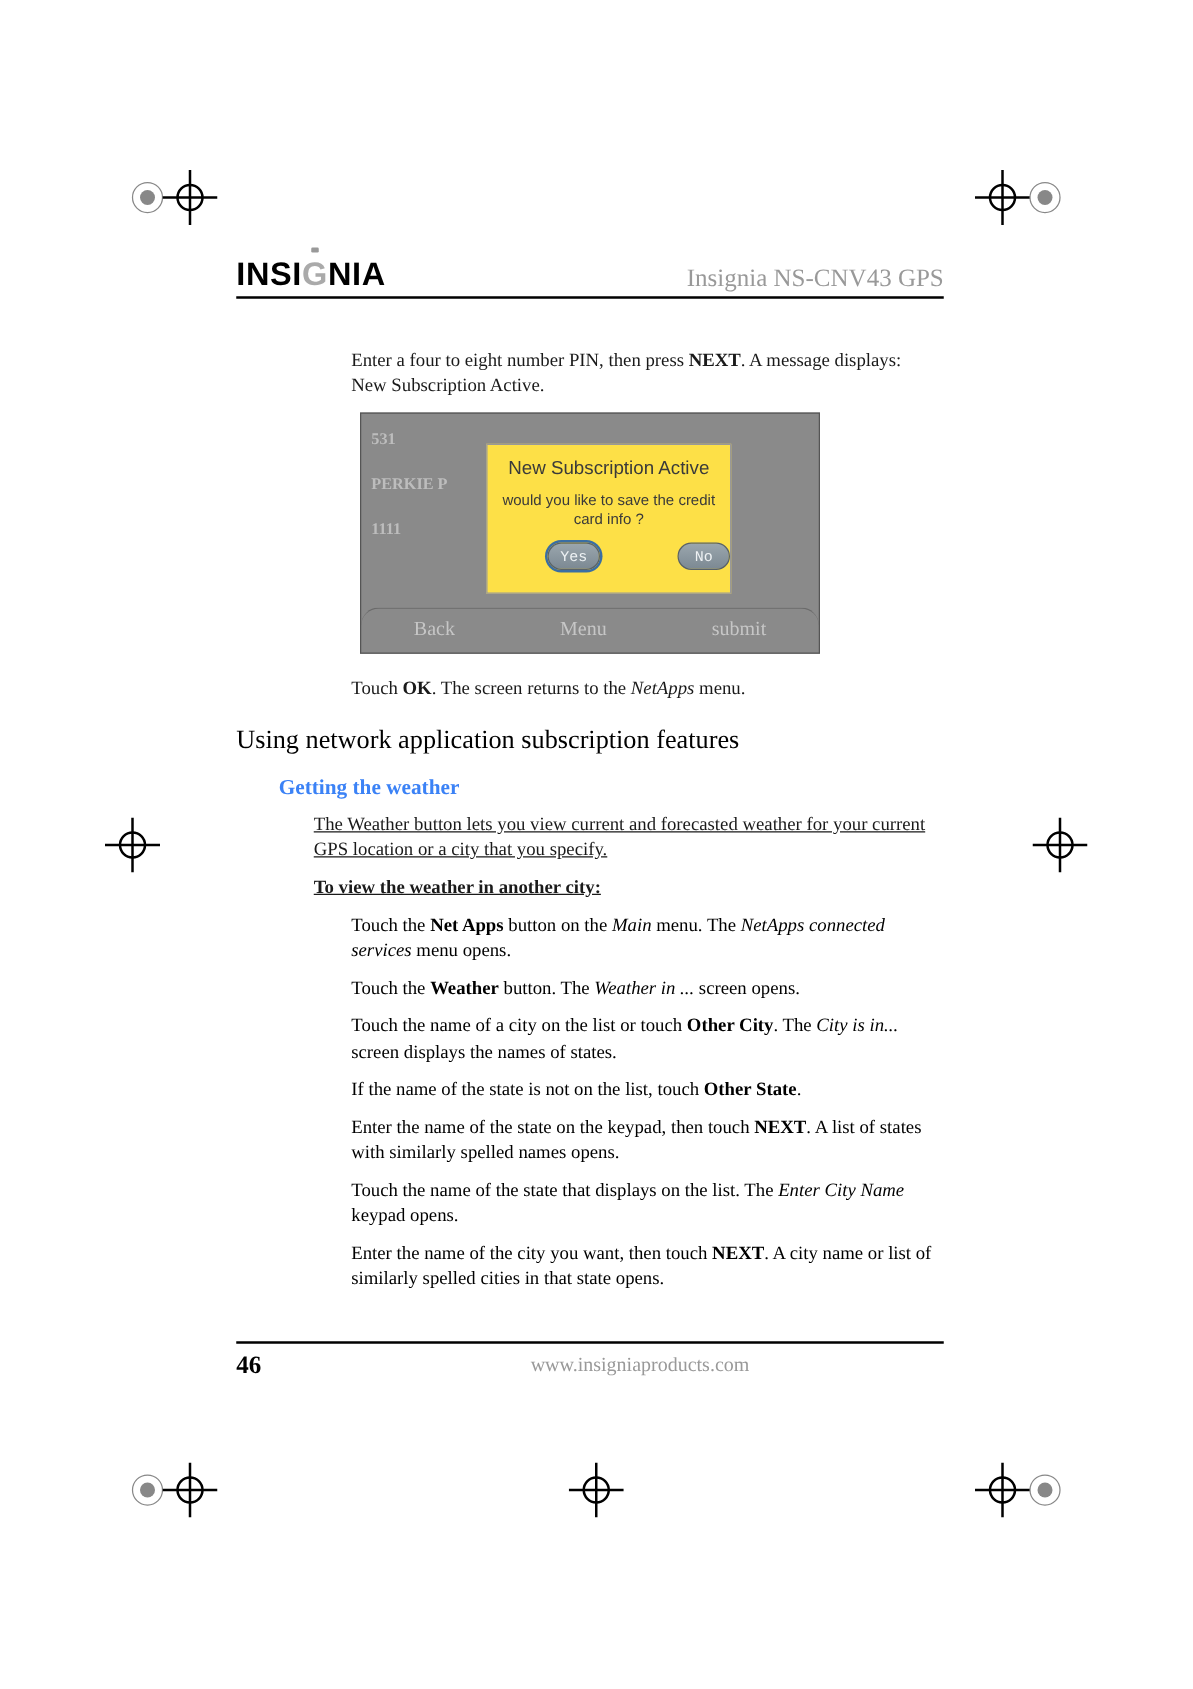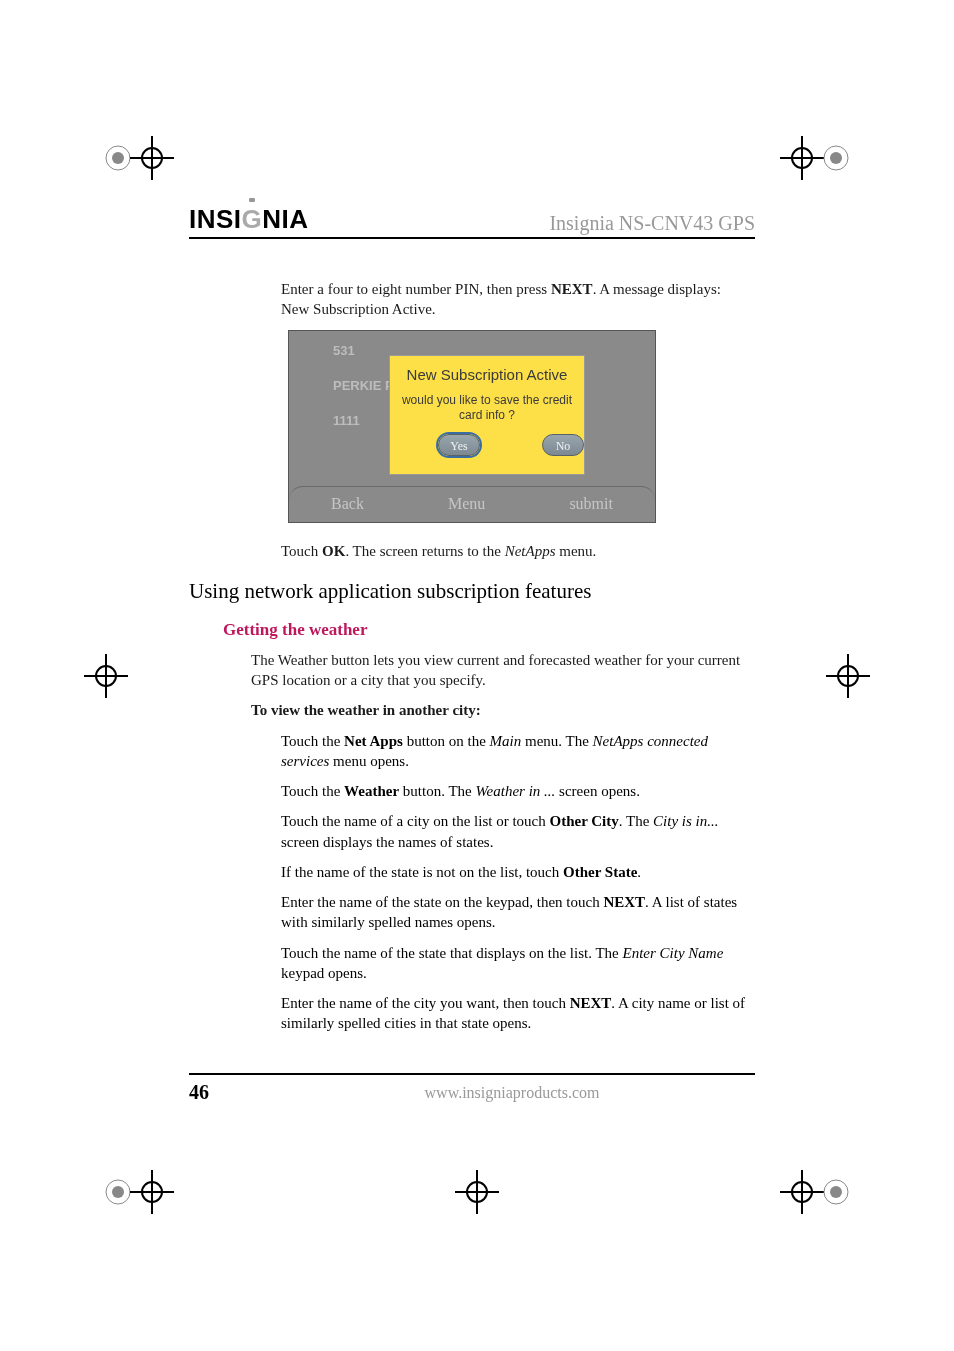--- a/index.html
+++ b/index.html
@@ -76,24 +76,23 @@
       background: #8a8a8a;
       position: relative;
       border: 1px solid #555;
     }
     .screenshot-list {
       position: absolute;
       left: 0; top: 0;
       width: 98px; height: 142px;
       padding: 12px 0 0 8px;
       color: #bdbdbd;
-      font-family: Liberation Sans, sans-serif;
+      font-family: Liberation Serif, serif;
       font-size: 13px;
       font-weight: 700;
-      margin-left: 36px;
     }
     .screenshot-list div { margin-bottom: 20px; }
     .dialog {
       position: absolute;
       left: 100px; top: 24px;
       width: 196px; height: 120px;
       background: #fde047;
       border: 1px solid #999;
       text-align: center;
       font-family: Arial, sans-serif;
@@ -103,21 +102,21 @@
     }
     .dialog-title { font-size: 15px; margin-bottom: 10px; }
     .dialog-q { line-height: 1.3; margin-bottom: 10px; font-size: 12px; }
     .dialog-btns { display: flex; justify-content: center; gap: 14px; }
     .dbtn {
       width: 58px; height: 22px;
       background: linear-gradient(#9aa6ad, #7c8993);
       border-radius: 11px;
       color: #eef2f4;
       font-size: 12px;
-      font-family: Liberation Serif, serif;
+      font-family: Liberation Mono, monospace;
       line-height: 22px;
       border: 1px solid #586168;
       margin-left: 48px;
     }
     .dbtn.yes { box-shadow: 0 0 0 2px #3a6ea3; }
     .screenshot-bottom {
       position: absolute;
       left: 0; bottom: 0;
       width: 100%; height: 36px;
       display: flex;
@@ -136,23 +135,23 @@
       margin-top: 18px;
       margin-bottom: 16px;
       color: #000;
     }
     h3.subsection {
       font-family: Georgia, serif;
       font-size: 17px;
       font-weight: 700;
       margin-bottom: 10px;
       margin-left: 34px;
-      color: #be185d;
-    }
-    .sub-indent { margin-left: 62px; }
+      color: #3b82f6;
+    }
+    .sub-indent { margin-left: 62px; text-decoration: underline; }
     .step-indent { margin-left: 92px; }
     .steps { font-size: 15px; line-height: 1.35; }
     .steps p { margin-bottom: 10px; }
     .footer {
       position: absolute;
       bottom: 0;
       width: 100%;
       border-top: 2px solid #000;
       padding-top: 6px;
       display: flex;

